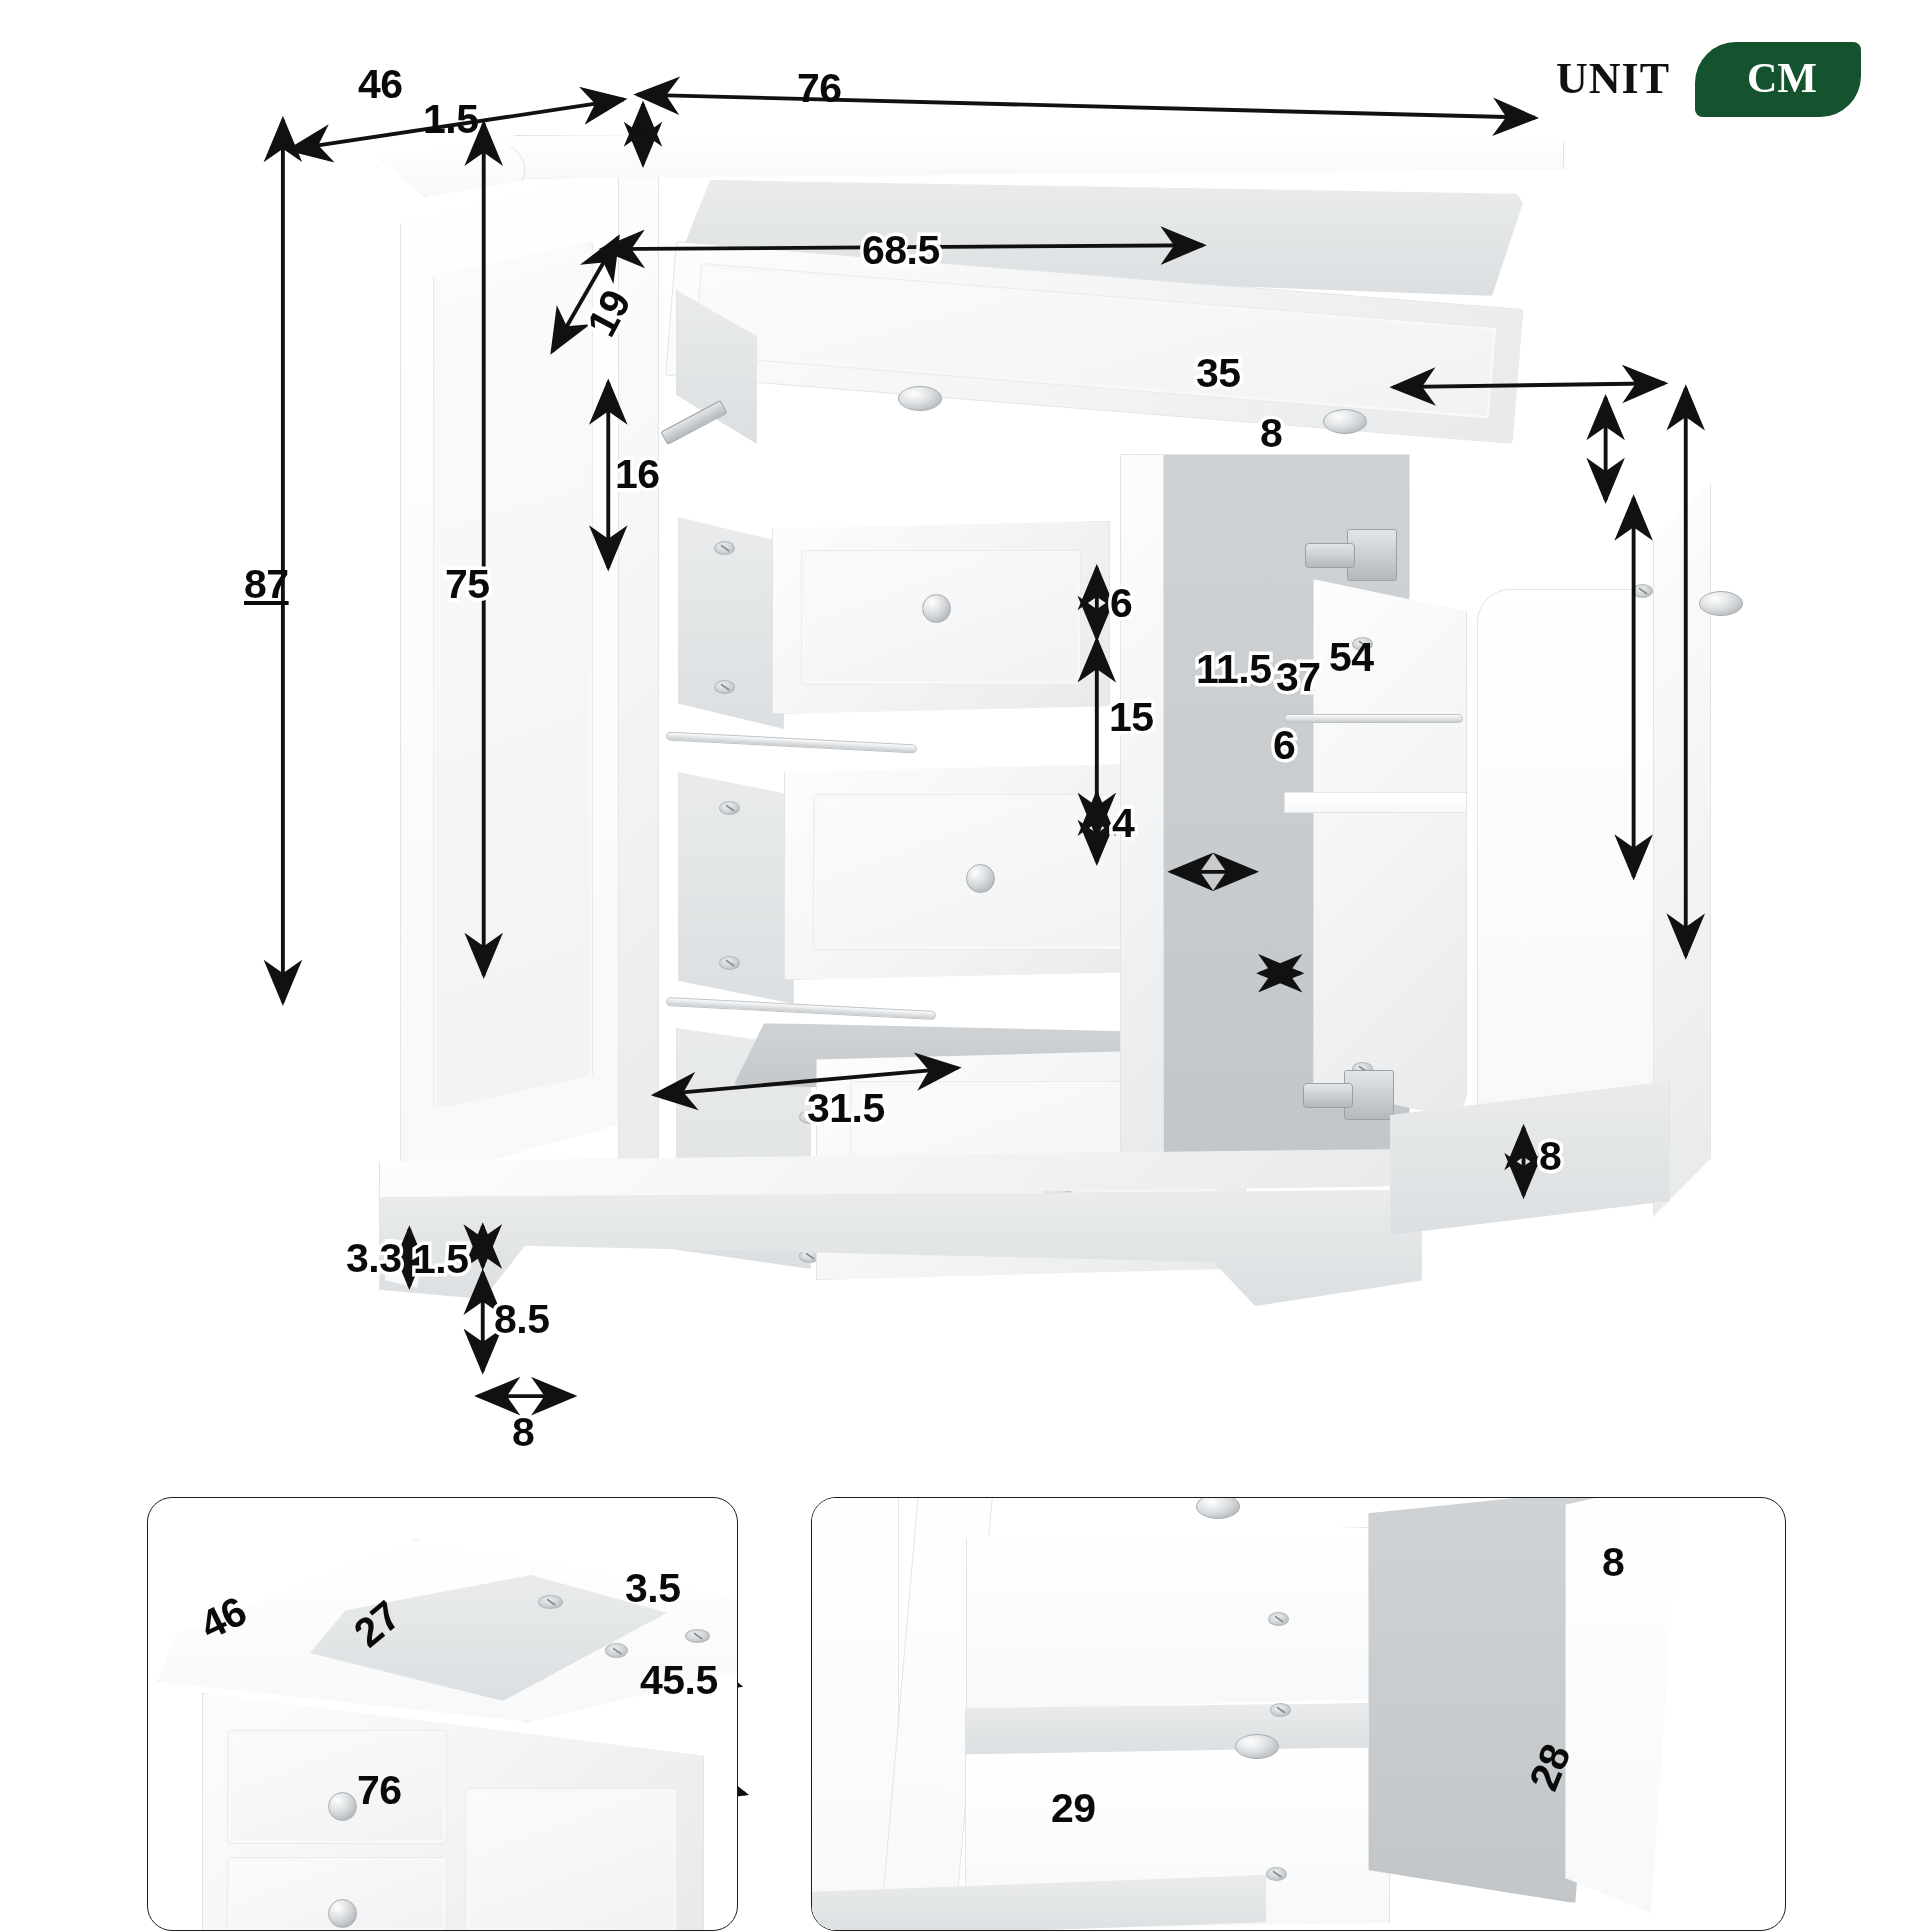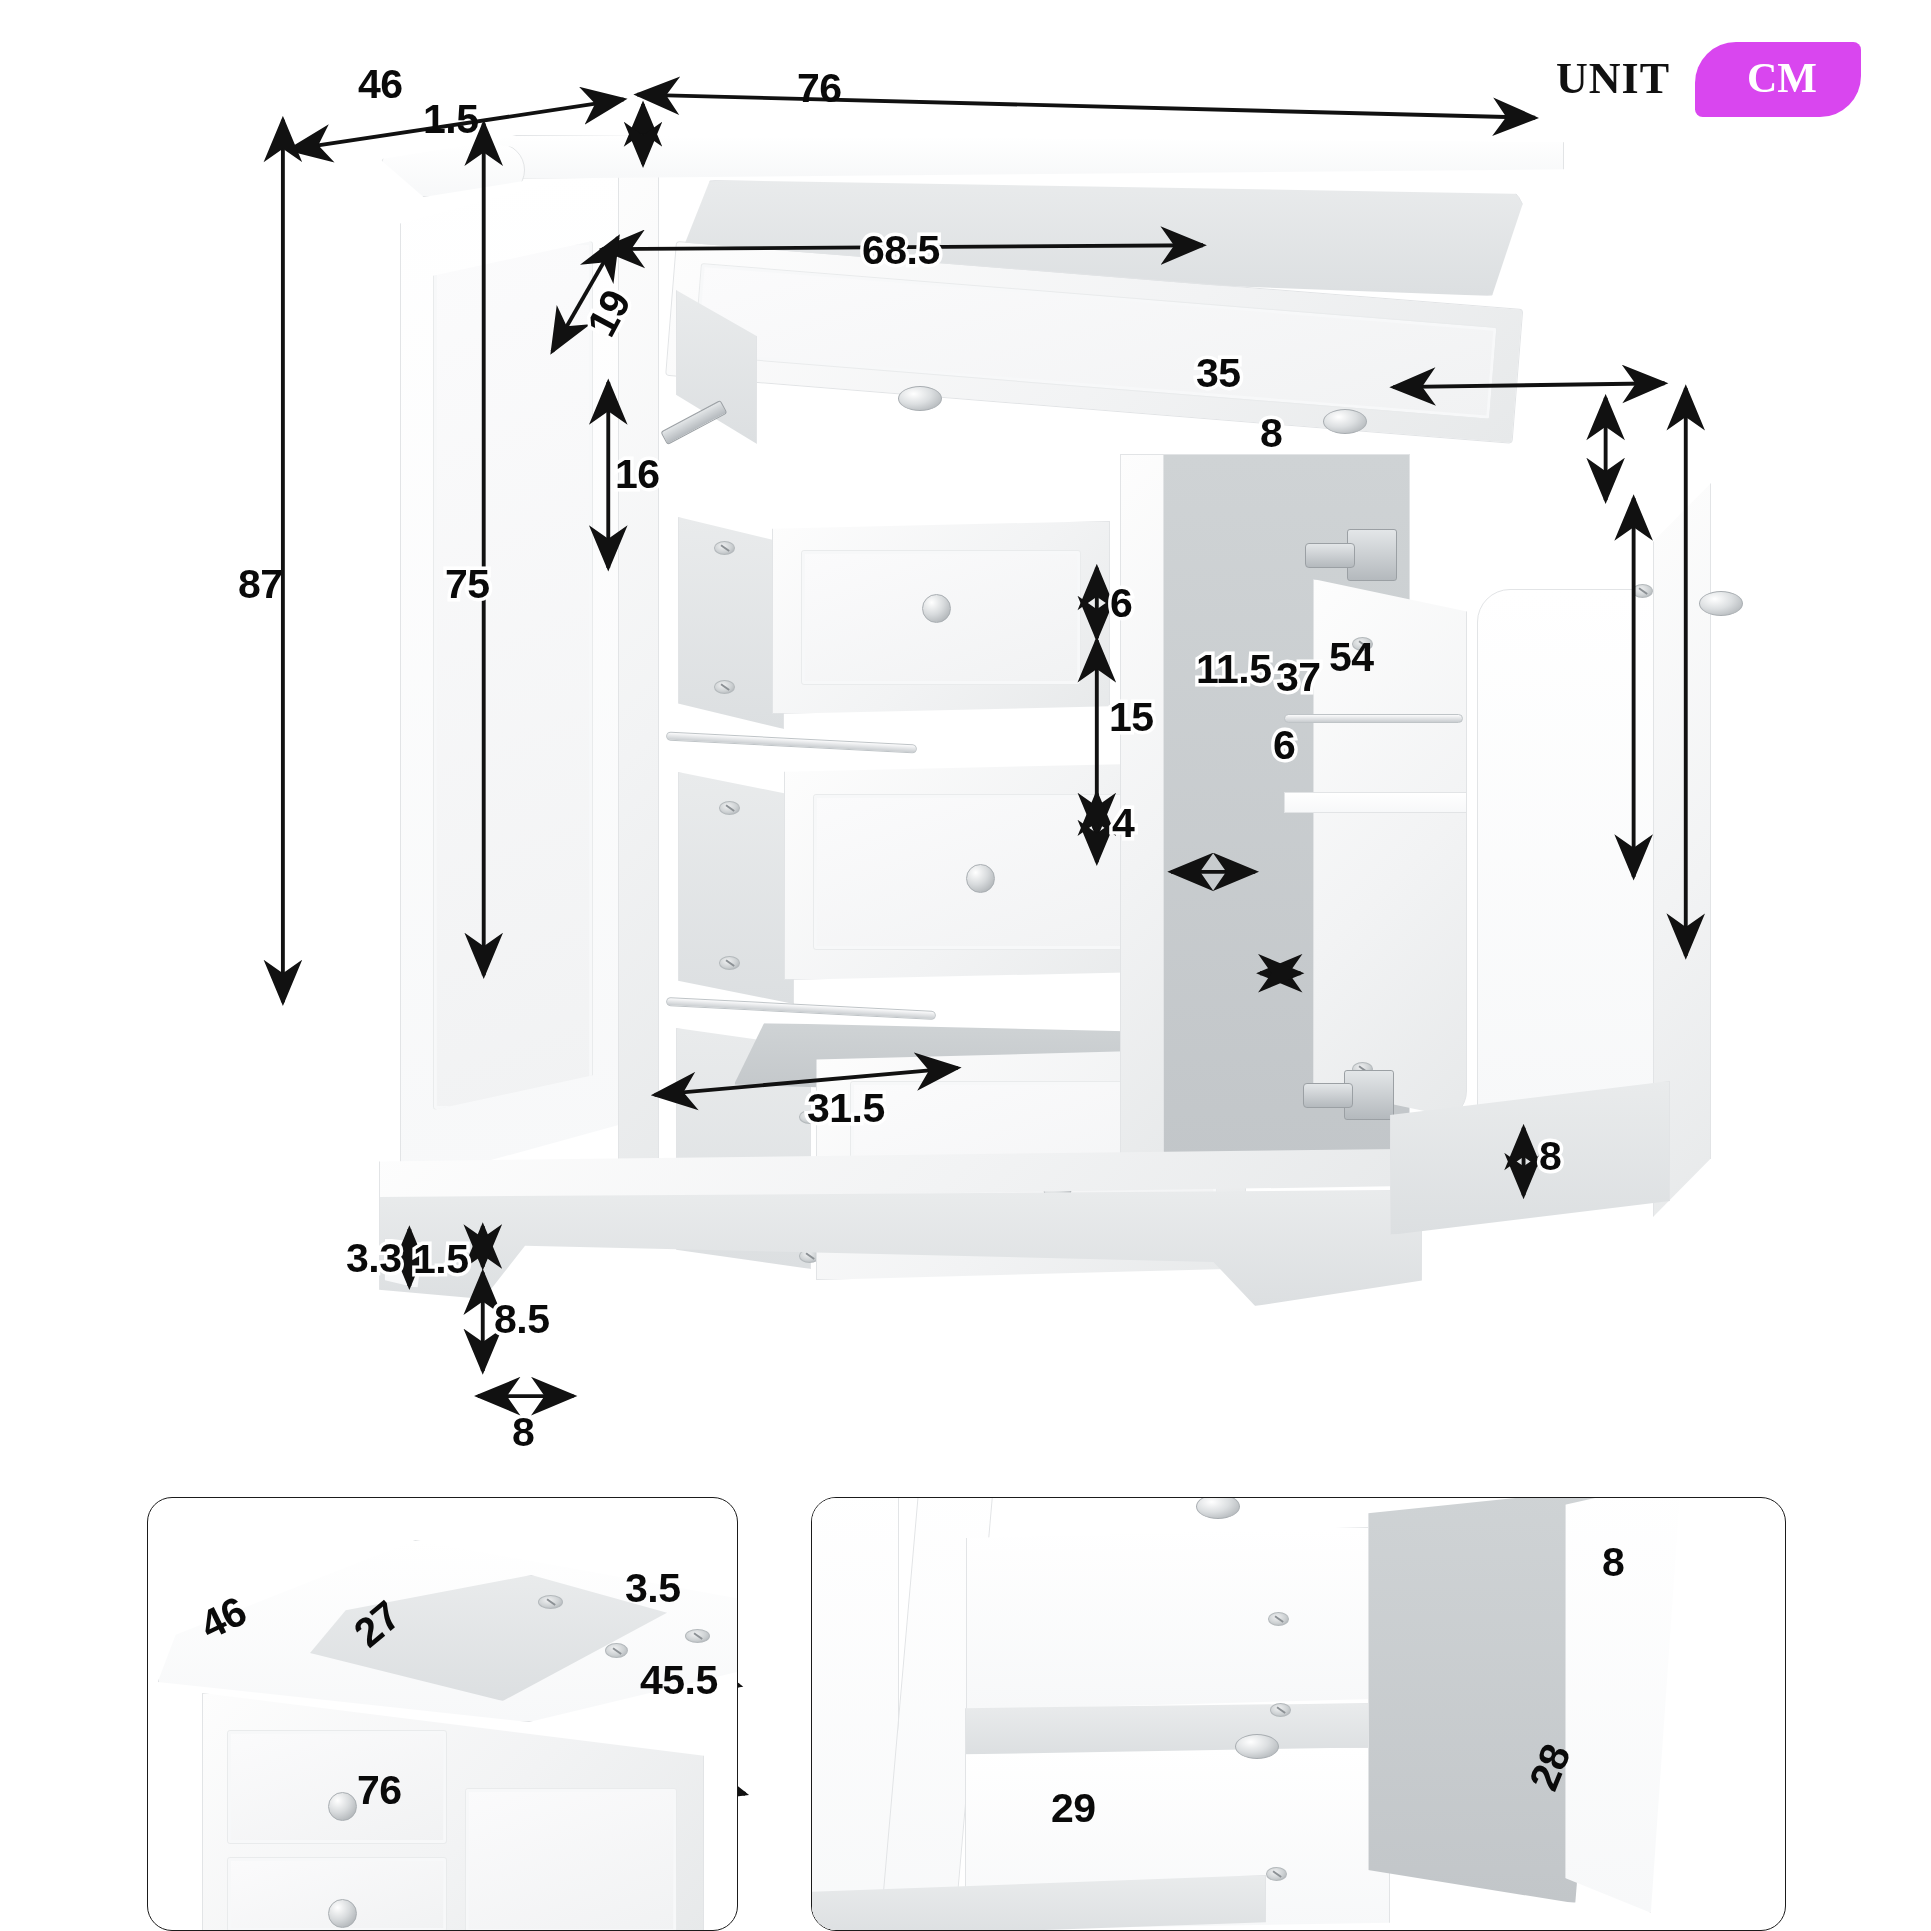--- a/index.html
+++ b/index.html
@@ -25,21 +25,21 @@
   }
   .unit-label {
     font-size: 44px;
     font-weight: 700;
     letter-spacing: 1px;
     color: #111111;
     line-height: 1;
   }
   .unit-pill {
     position: relative;
-    background: #d946ef;
+    background: #14532d;
     color: #ffffff;
     font-size: 42px;
     font-weight: 700;
     line-height: 1;
     padding: 15.4px 44px 17.4px 52px;
     border-radius: 41px 7.7px 41px 7.7px;
     display: inline-block;
   }
 
   
@@ -324,21 +324,21 @@
   <span class="dim plain" style="left:423px; top:99px;">1.5</span>
 
   <span class="dim plain" style="left:797px; top:68px;">76</span>
 
   <span class="dim" style="left:862px; top:214px;margin-top:16px;">68.5</span>
 
   <span class="dim" style="left:587px; top:293px; transform: rotate(-62deg);">19</span>
 
   <span class="dim" style="left:615px; top:454px;">16</span>
 
-  <span class="dim plain" style="left:238px; top:564px;">87</span>
+  <span class="dim plain" style="left:244px; top:564px;text-decoration:underline;">87</span>
 
   <span class="dim" style="left:445px; top:564px;">75</span>
 
   <span class="dim" style="left:1196px; top:353px;">35</span>
 
   <span class="dim" style="left:1260px; top:413px;">8</span>
 
   <span class="dim" style="left:1110px; top:583px;">6</span>
 
   <span class="dim" style="left:1196px; top:649px;">11.5</span>

